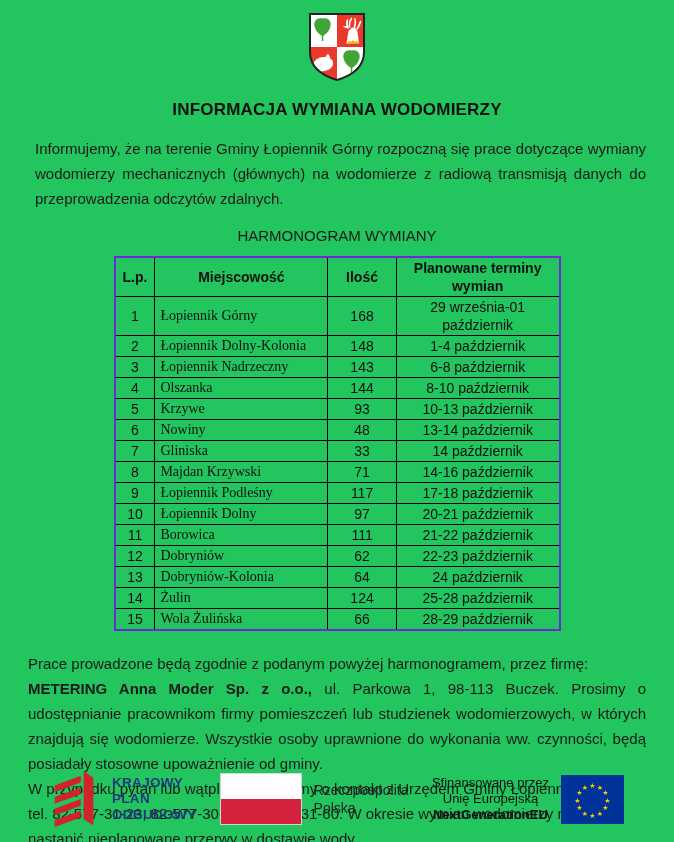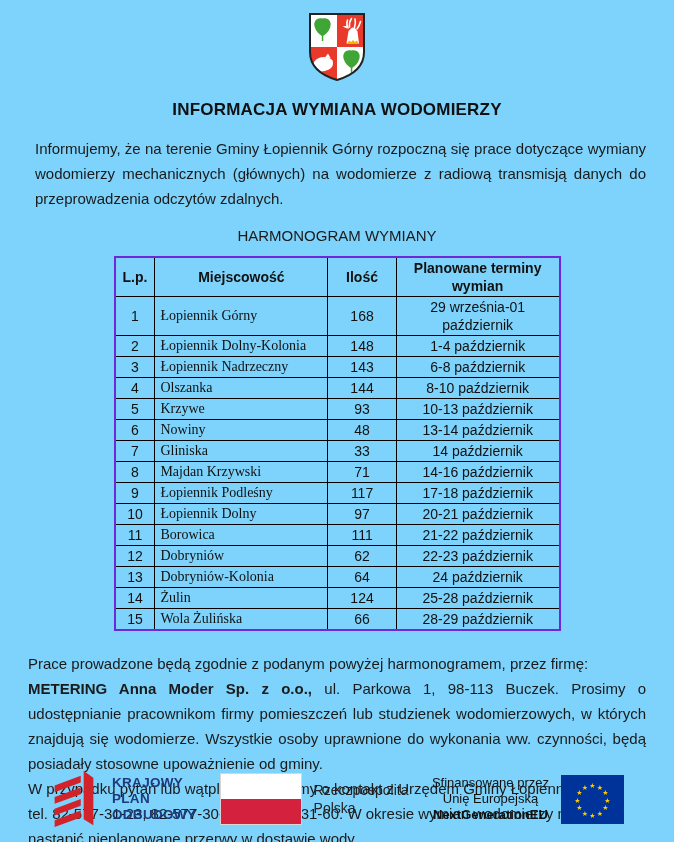--- a/index.html
+++ b/index.html
@@ -1,17 +1,17 @@
 <!DOCTYPE html>
 <html lang="pl"><head>
 <meta charset="utf-8">
 <style>
   html,body{margin:0;padding:0;background:#fff;}
   .page{
-    width:674px;height:842px;margin:0 auto;background:#7dd3fc;
+    width:674px;height:842px;margin:0 auto;background:#22c55e;
     font-family:"Liberation Sans",sans-serif;color:#1a1a1a;
     box-sizing:border-box;position:relative;overflow:hidden;
   }
   .content{padding:10px 28px 0 28px;}
   .crest-wrap{text-align:center;margin-top:2px;}
   .doc-title{
     text-align:center;font-size:17px;font-weight:bold;
     letter-spacing:.2px;margin:14px 0 0 0;color:#111;
   }
   .intro{

